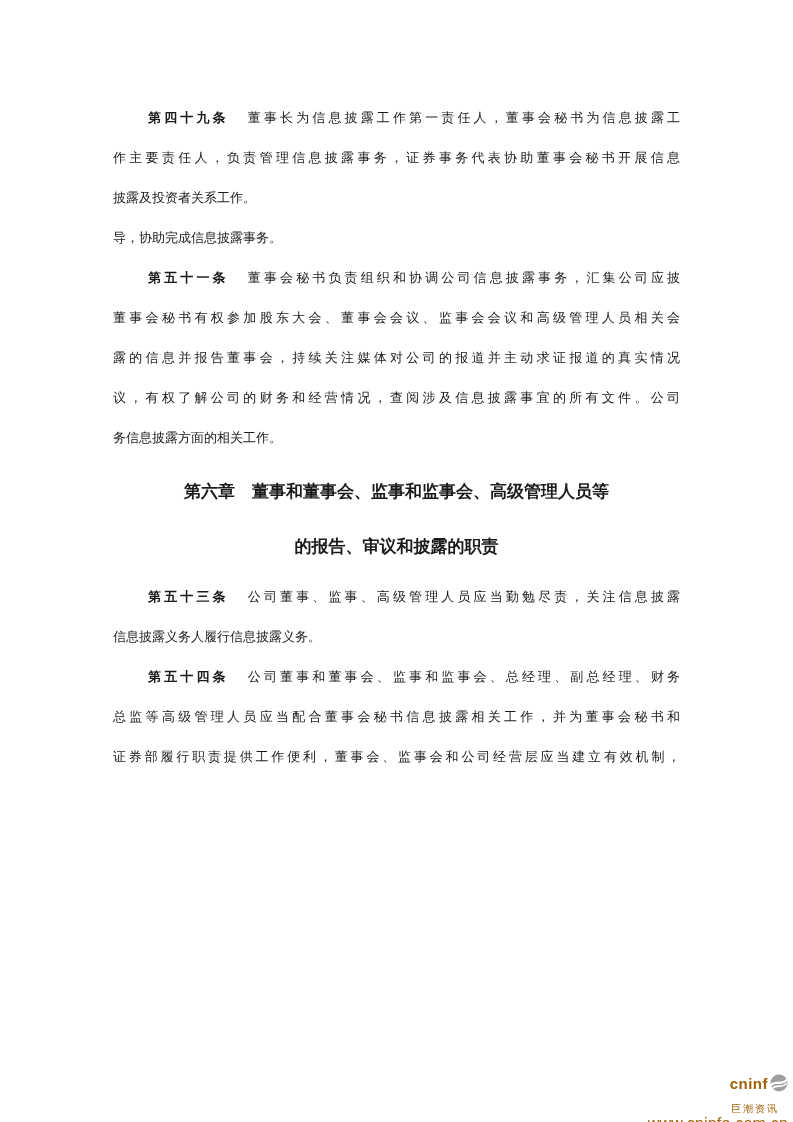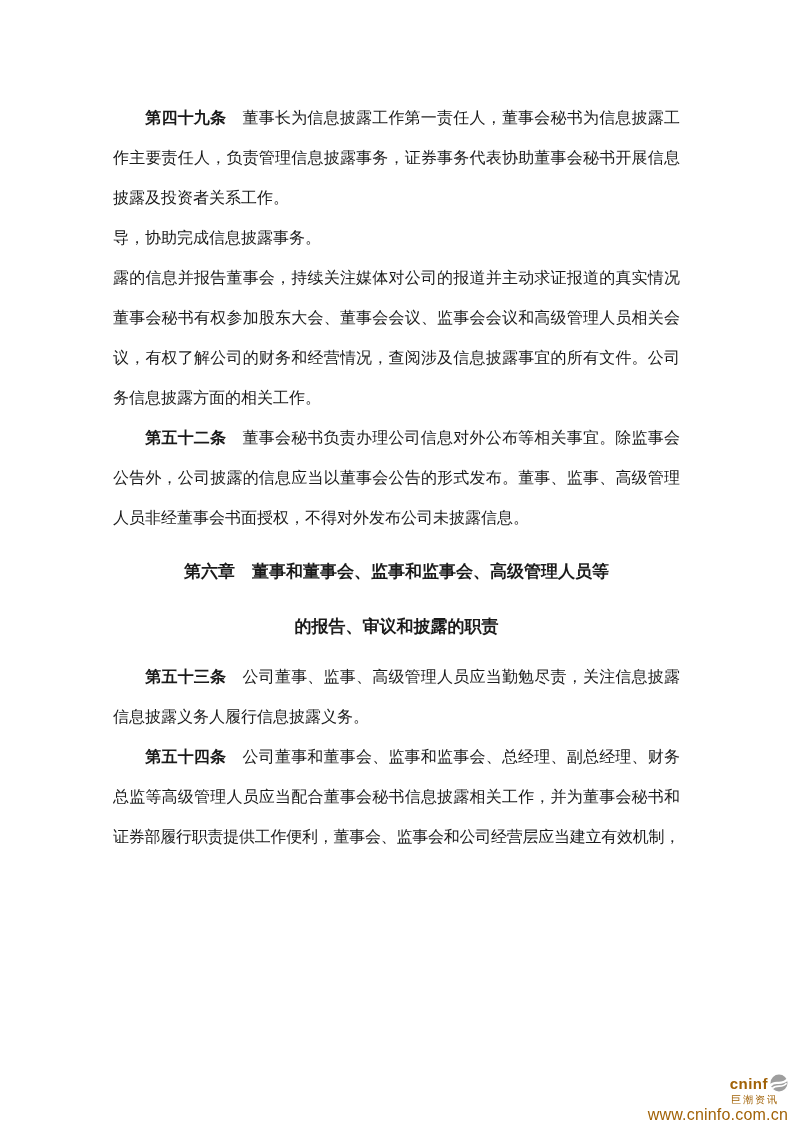--- a/index.html
+++ b/index.html
@@ -14,21 +14,21 @@
   .page { position: absolute; inset: 0; background: #ffffff; }
 
   
   .content {
     position: absolute;
     left: 113px; top: 98px;
     width: 567px;
   }
   .block { margin: 0; }
   .block-para .line {
-    font-size: 16px;
+    font-size: 13px;
     line-height: 40px;
     height: 40px;
     text-align: justify;
     text-align-last: justify;
     overflow: visible;
   }
   .block-para .line.para-end { text-align-last: left; }
   .block-para .line.tight {
     white-space: nowrap;
     letter-spacing: -0.3px;
@@ -65,21 +65,21 @@
   }
   .logo-brand {
     font-size: 15px;
     font-weight: 700;
     letter-spacing: 0.5px;
   }
   .logo-swirl { display: block; }
   .logo-cn {
     font-size: 10px;
     letter-spacing: 2px;
-    margin: 3px 9px 0 0;
+    margin: 12px 9px 0 0;
   }
   .logo-url {
     font-size: 16px;
     margin-top: 2px;
     letter-spacing: 0.2px;
   }
 </style>
 </head>
 <body>
 
@@ -88,29 +88,25 @@
   <div class="content">
       <div class="block block-para">
         <div class="line first-line"><span class="indent"></span><span class="num">第四十九条</span><span class="numgap"></span><span>董事长为信息披露工作第一责任人，董事会秘书为信息披露工</span></div>
         <div class="line">作主要责任人，负责管理信息披露事务，证券事务代表协助董事会秘书开展信息</div>
         <div class="line para-end">披露及投资者关系工作。</div>
       </div>
       <div class="block block-para">
         <div class="line para-end">导，协助完成信息披露事务。</div>
       </div>
       <div class="block block-para">
+        <div class="line first-line"><span class="indent"></span><span class="num">第五十一条</span><span class="numgap"></span><span>董事会秘书负责组织和协调公司信息披露事务，汇集公司应披</span></div>
+        <div class="line">董事会秘书有权参加股东大会、董事会会议、监事会会议和高级管理人员相关会</div>
         <div class="line">露的信息并报告董事会，持续关注媒体对公司的报道并主动求证报道的真实情况</div>
-        <div class="line">董事会秘书有权参加股东大会、董事会会议、监事会会议和高级管理人员相关会</div>
         <div class="line">议，有权了解公司的财务和经营情况，查阅涉及信息披露事宜的所有文件。公司</div>
         <div class="line para-end">务信息披露方面的相关工作。</div>
-      </div>
-      <div class="block block-para">
-        <div class="line first-line"><span class="indent"></span><span class="num">第五十二条</span><span class="numgap"></span><span>董事会秘书负责办理公司信息对外公布等相关事宜。除监事会</span></div>
-        <div class="line">公告外，公司披露的信息应当以董事会公告的形式发布。董事、监事、高级管理</div>
-        <div class="line para-end">人员非经董事会书面授权，不得对外发布公司未披露信息。</div>
       </div>
       <div class="block block-heading">
         <div class="hline">第六章　董事和董事会、监事和监事会、高级管理人员等</div>
         <div class="hline">的报告、审议和披露的职责</div>
       </div>
       <div class="block block-para">
         <div class="line first-line"><span class="indent"></span><span class="num">第五十三条</span><span class="numgap"></span><span>公司董事、监事、高级管理人员应当勤勉尽责，关注信息披露</span></div>
         <div class="line para-end">信息披露义务人履行信息披露义务。</div>
       </div>
       <div class="block block-para">

